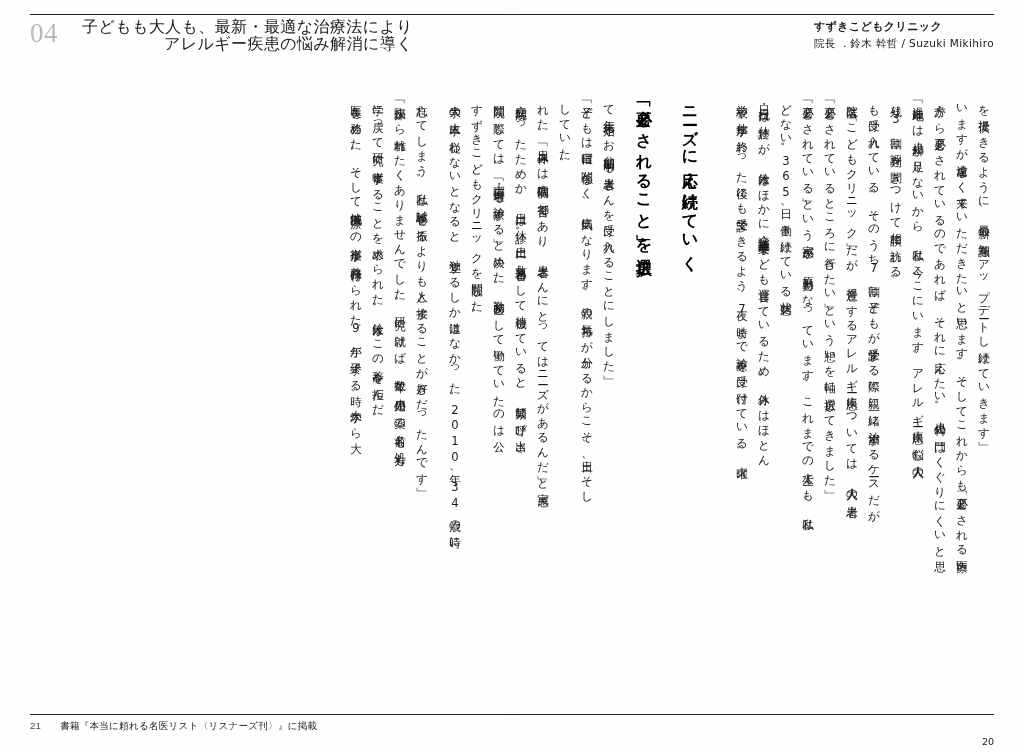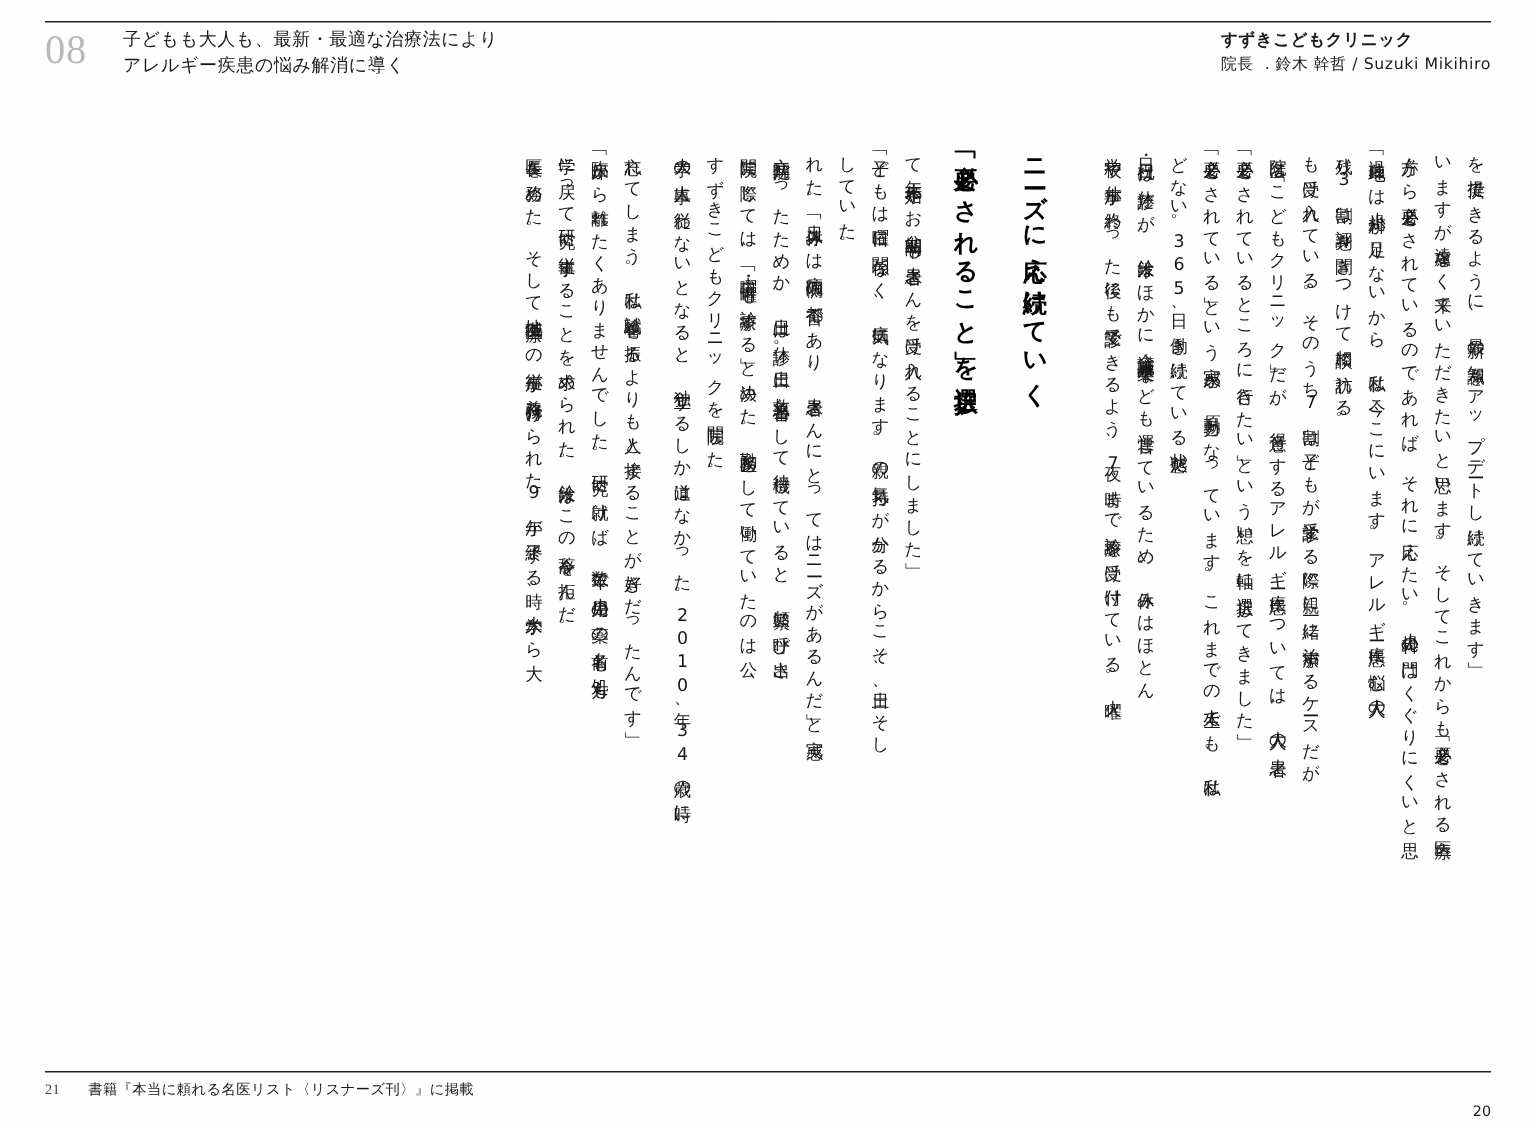--- a/index.html
+++ b/index.html
@@ -46,24 +46,25 @@
     font-size: 27px;
     color: #b9b9b9;
     letter-spacing: 0.5px;
     line-height: 1;
   }
   .header-left-text {
     position: absolute;
     top: 4px;
     left: 52px;
     font-family: "DejaVu Sans", sans-serif;
-    font-size: 12px;
+    font-size: 16px;
     line-height: 17px;
     color: #1a1a1a;
     letter-spacing: 0.4px;
+    text-align: right;
   }
   .header-right {
     position: absolute;
     top: 4px;
     right: 0;
     text-align: left;
     font-family: "DejaVu Sans", sans-serif;
     font-size: 10.5px;
     line-height: 17px;
     letter-spacing: 0.4px;
@@ -86,21 +87,21 @@
     top: 0;
     left: 0;
     right: 0;
     height: 1px;
     background: #222;
   }
   .footer-left {
     position: absolute;
     top: 6px;
     left: 0;
-    font-family: Liberation Serif, serif;
+    font-family: Liberation Sans, sans-serif;
     font-size: 9.5px;
     color: #1a1a1a;
     letter-spacing: 0.3px;
     text-align: center;
   }
   .footer-left .fnum {
     margin-right: 16px;
     color: #444;
   }
   .footer-right {
@@ -178,21 +179,21 @@
     background: linear-gradient(to right, rgba(0,0,0,0.00), rgba(0,0,0,0.015), rgba(0,0,0,0.00));
   }
 </style>
 </head>
 <body>
 
 <div class="page">
 
   <div class="header">
     <div class="header-rule"></div>
-    <div class="page-num-big">08</div>
+    <div class="page-num-big">04</div>
     <div class="header-left-text">
       <div>子どもも大人も、最新・最適な治療法により</div>
       <div>アレルギー疾患の悩み解消に導く</div>
     </div>
     <div class="header-right">
       <div class="clinic-name">すずきこどもクリニック</div>
       <div>院長 ．鈴木 幹哲 / Suzuki Mikihiro</div>
     </div>
   </div>
 

